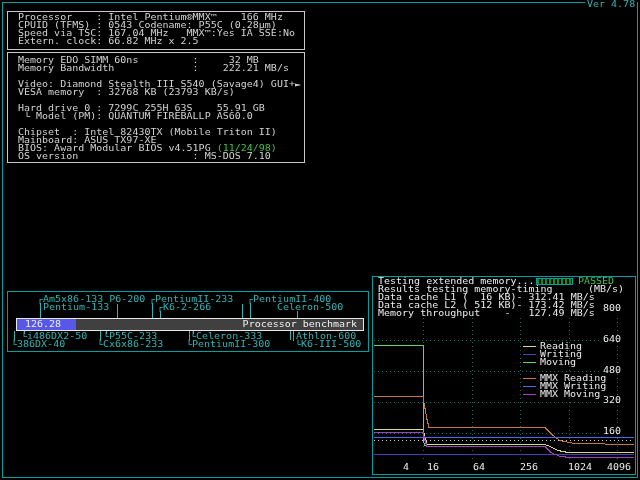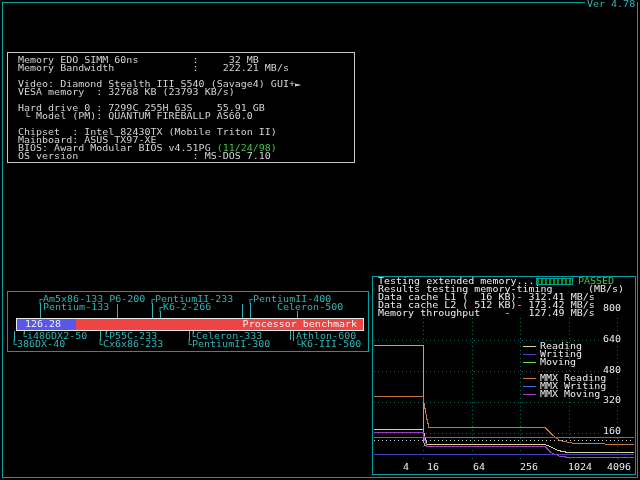--- a/index.html
+++ b/index.html
@@ -8,41 +8,47 @@
 .t{position:absolute;white-space:pre;transform:scaleY(0.8);transform-origin:0 0}
 .box{position:absolute;border:1px solid #c9c9c9;box-sizing:border-box}
 .tealbox{position:absolute;border:1px solid #00a0a0;box-sizing:border-box}
 .teal{color:#2eb4b4}
 .green{color:#41c341}
 .white{color:#ececec}
 .tick{position:absolute;width:1px;background:#2eb4b4}
 .gridh{position:absolute;height:1px;background-image:repeating-linear-gradient(90deg,#0d6b5e 0,#0d6b5e 1px,transparent 1px,transparent 4px)}
 .gridv{position:absolute;width:1px;background-image:repeating-linear-gradient(180deg,#0d6b5e 0,#0d6b5e 1px,transparent 1px,transparent 4px)}
 #ver{background:#000;padding:0 2px;z-index:5}
-#bar-outline{position:absolute;left:8px;top:26px;width:348px;height:13px;border:1px solid #e8e8e8;box-sizing:border-box;background:#ef4444}
+#bar-outline{position:absolute;left:8px;top:26px;width:348px;height:13px;border:1px solid #e8e8e8;box-sizing:border-box;background:#404040}
 #bar-fill{position:absolute;left:0;top:0;width:59px;height:11px;background:#5757e8}
 #bar-score{position:absolute;left:8px;top:2px;color:#f0f0f0}
 #bar-title{position:absolute;right:6px;top:2px;color:#f0f0f0}
 #progressbar{position:absolute;left:536px;top:278px;width:37px;height:7px;border:1px solid #00a0a0;box-sizing:border-box;
   background-image:repeating-linear-gradient(90deg,#0b930b 0,#0b930b 2px,transparent 2px,transparent 4px)}
 #tputline{position:absolute;left:374px;top:440px;width:260px;height:1px;
   background-image:repeating-linear-gradient(90deg,#cfcfcf 0,#cfcfcf 1px,transparent 1px,transparent 4px)}
 #whitedash{position:absolute;left:598px;top:452px;width:36px;height:1px;
   background-image:repeating-linear-gradient(90deg,#f2f2f2 0,#f2f2f2 4px,transparent 4px,transparent 9px)}
 svg{position:absolute;left:0;top:0}
 </style>
 </head>
 <body>
 
 <div id="screen">
   <div class="tealbox" style="left:2px;top:2px;width:636px;height:476px"></div>
   <div class="t teal" id="ver" style="left:585px;top:1px">Ver 4.78</div>
 
+  <div class="box" style="left:7px;top:11px;width:298px;height:39px">
+    <div class="t" style="left:10px;top:2px">Processor    : Intel Pentium®MMX™    166 MHz</div>
+    <div class="t" style="left:10px;top:10px">CPUID (TFMS) : 0543 Codename: P55C (0.28µm)</div>
+    <div class="t" style="left:10px;top:18px">Speed via TSC: 167.04 MHz   MMX™:Yes IA SSE:No</div>
+    <div class="t" style="left:10px;top:26px">Extern. clock: 66.82 MHz x 2.5</div>
+  </div>
 
-  <div class="box" style="left:7px;top:52px;width:348px;height:111px">
+  <div class="box" style="left:7px;top:52px;width:298px;height:111px">
     <div class="t" style="left:10px;top:4px">Memory EDO SIMM 60ns         :     32 MB</div>
     <div class="t" style="left:10px;top:12px">Memory Bandwidth             :    222.21 MB/s</div>
     <div class="t" style="left:10px;top:28px">Video: Diamond Stealth III S540 (Savage4) GUI+►</div>
     <div class="t" style="left:10px;top:36px">VESA memory  : 32768 KB (23793 KB/s)</div>
     <div class="t" style="left:10px;top:52px">Hard drive 0 : 7299C 255H 63S    55.91 GB</div>
     <div class="t" style="left:10px;top:60px"> └ Model (PM): QUANTUM FIREBALLP AS60.0</div>
     <div class="t" style="left:10px;top:76px">Chipset  : Intel 82430TX (Mobile Triton II)</div>
     <div class="t" style="left:10px;top:84px">Mainboard: ASUS TX97-XE</div>
     <div class="t" style="left:10px;top:92px"><span>BIOS: Award Modular BIOS v4.51PG </span><span class="green">(11/24/98)</span></div>
     <div class="t" style="left:10px;top:100px">OS version                   : MS-DOS 7.10</div>

